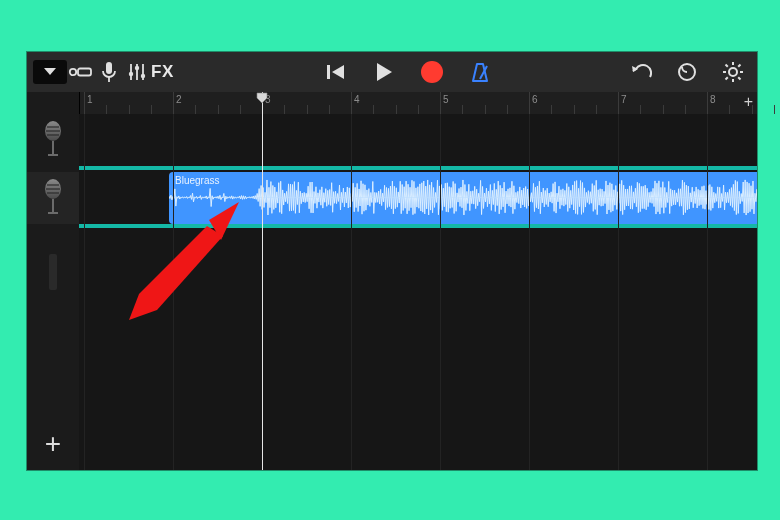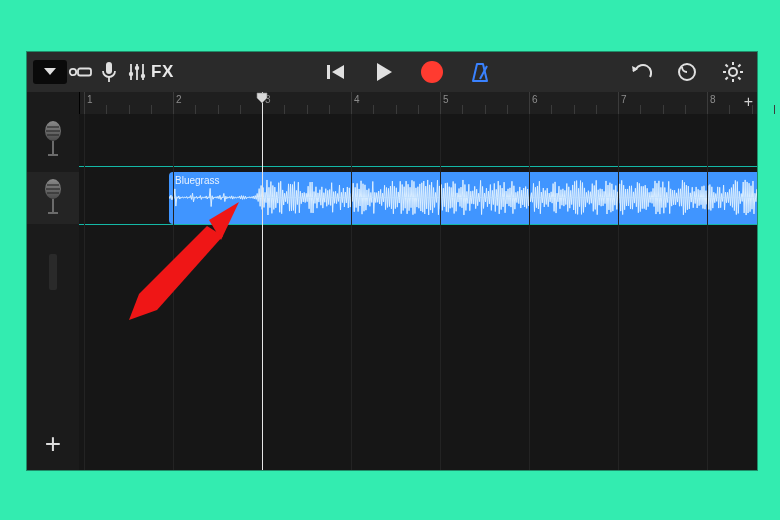--- a/index.html
+++ b/index.html
@@ -109,21 +109,21 @@
   }
   
   .lanes {
     position: absolute;
     left: 52px; right: 0; top: 62px; bottom: 0;
     background: #161616;
   }
   .lane {
     position: absolute; left: 0; right: 0;
     height: 52px;
-    border-bottom: 1px solid #14b8a6;
+    border-bottom: 4px solid #14b8a6;
   }
   
   .gridline {
     position: absolute; top: 0; bottom: 0;
     border-left: 1px solid #232323;
   }
   
   .region {
     position: absolute;
     left: 90px; right: 0;

